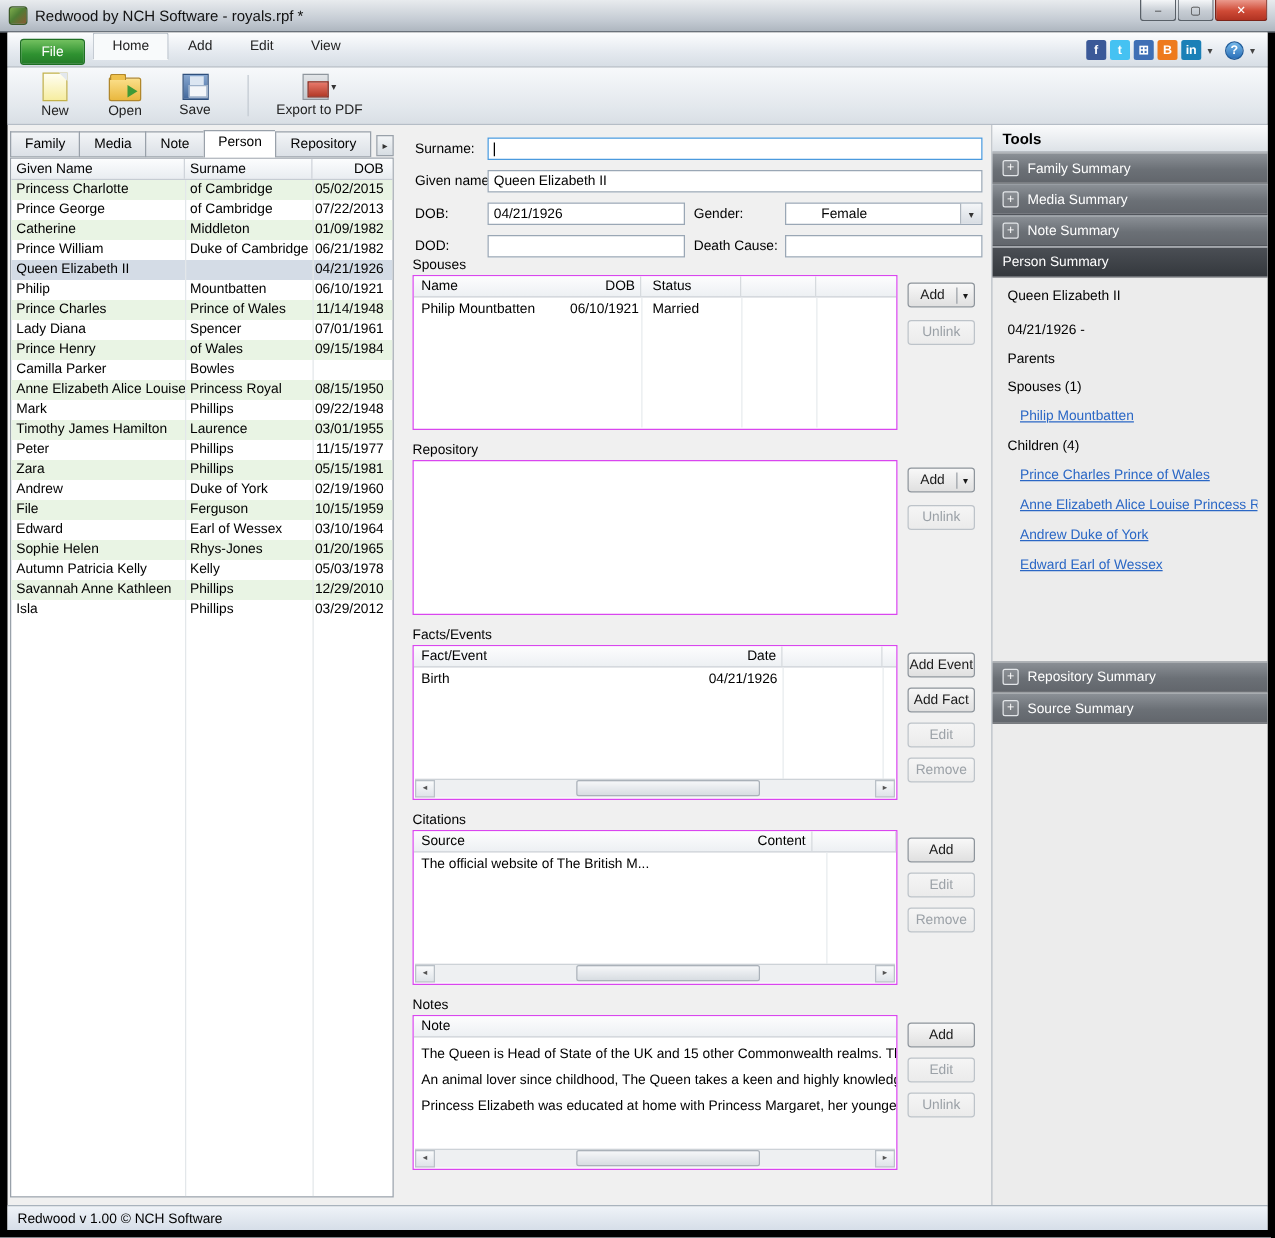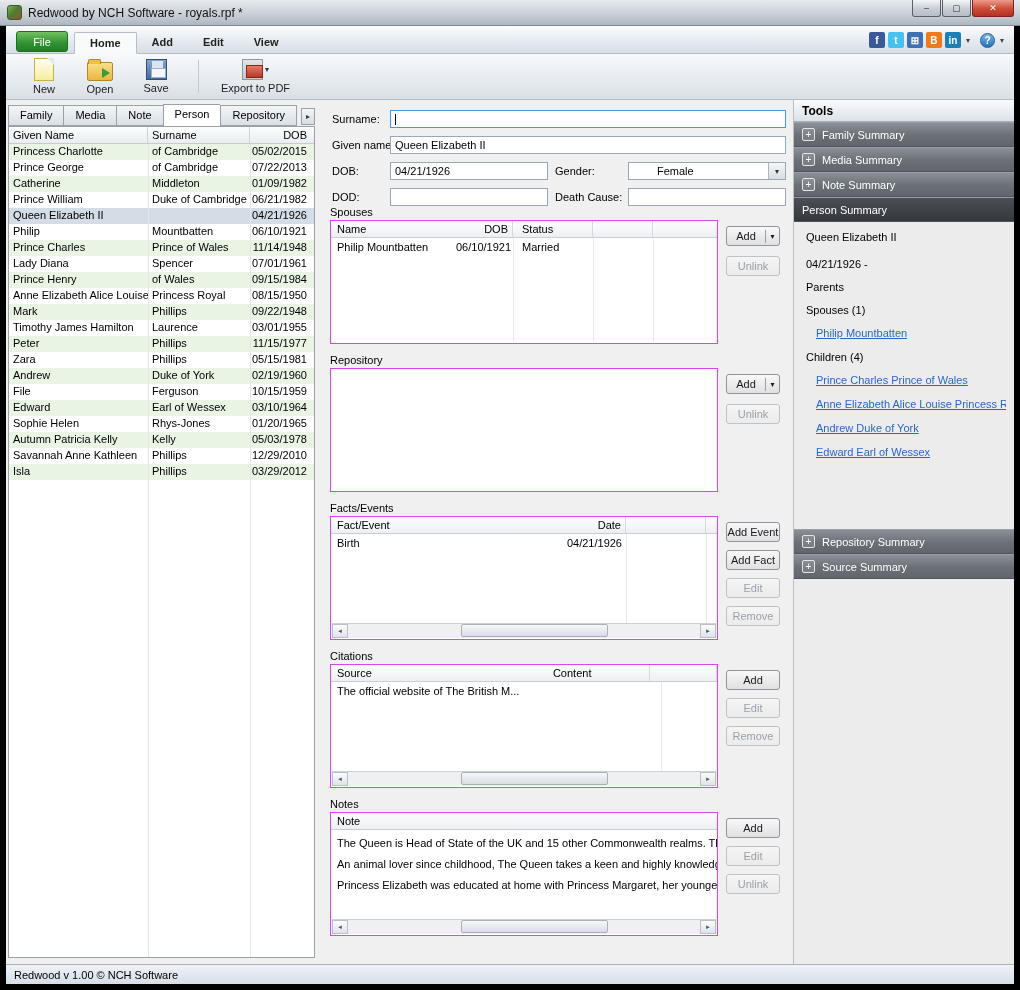--- a/index.html
+++ b/index.html
@@ -23,21 +23,21 @@
   .client { position:absolute; top:26px; left:6px; right:6px; bottom:6px; background:#f0f0f0;
     display:flex; flex-direction:column; }
 
   
   .menubar { height:28px; flex:none; position:relative;
     background:linear-gradient(#fcfdfe,#e4e9ef 60%,#d7dee5); border-bottom:1px solid #b5bdc6;
     display:flex; align-items:flex-end; padding:0 4px; }
   .file-btn { width:52px; height:21px; margin:0 6px 1px 6px; border-radius:3px;
     background:linear-gradient(#72c05f,#2f9231 60%,#247c28); border:1px solid #1e6f23;
     color:#fff; display:flex; align-items:center; justify-content:center; }
-  .menu-tabs { display:flex; align-items:flex-end; height:100%;font-weight:bold; }
+  .menu-tabs { display:flex; align-items:flex-start; height:100%; }
   .menu-tab { height:22px; padding:0 15px; display:flex; align-items:center; color:#222; }
   .menu-tab.active { background:#f8fafb; border:1px solid #b5bdc6; border-bottom:1px solid #f8fafb;
     border-radius:2px 2px 0 0; margin-bottom:-1px; }
   .social { position:absolute; right:8px; top:6px; display:flex; align-items:center; gap:3px; }
   .sicon { width:16px; height:16px; border-radius:2px; color:#fff; font-size:10px; font-weight:bold;
     display:flex; align-items:center; justify-content:center; }
   .mini-dd { font-size:8px; color:#444; padding:0 2px; }
   .help-circle { width:15px; height:15px; border-radius:50%; background:linear-gradient(#73b7e9,#2a6fb8);
     color:#fff; font-weight:bold; font-size:10px; display:flex; align-items:center; justify-content:center;
     border:1px solid #1f5b99; margin-left:5px; }
@@ -109,21 +109,21 @@
 
   .group-label { position:absolute; left:12px; height:12px; line-height:12px; }
   .group-box { position:absolute; left:12px; width:388px; height:124px; background:#fff; border:1px solid #d946ef; overflow:hidden; }
   .tbl-header { display:flex; height:17px; line-height:16px; background:linear-gradient(#fdfdfe,#edf0f3); border-bottom:1px solid #c9ced4; }
   .tbl-row { display:flex; height:18px; line-height:18px; }
   .tbl-header > div, .tbl-row > div { overflow:hidden; white-space:nowrap; }
   .colsep { border-right:1px solid #d6dade; }
   .sp1 { width:125px; padding-left:6px; } .sp2 { width:57px; text-align:right; padding-right:4px; }
   .sp3 { width:80px; padding-left:9px; } .spf { width:60px; }
   .fa1 { width:160px; padding-left:6px; } .fa2 { width:135px; text-align:right; padding-right:4px; } .faf { width:80px; }
-  .ci1 { width:230px; padding-left:6px; } .ci2 { width:100px; padding-right:4px; } .cif { width:70px; }
+  .ci1 { width:230px; padding-left:6px; } .ci2 { width:100px; text-align:right; padding-right:4px; } .cif { width:70px; }
   .no1 { flex:1; padding-left:6px; }
   .gvline { position:absolute; top:17px; bottom:1px; width:1px; background:#e8ebee; pointer-events:none; }
   .note-row { height:21px; line-height:21px; padding:0 6px; white-space:nowrap; overflow:hidden; }
   .notes-rows { padding-top:3px; }
 
   .g-btn { position:absolute; left:408px; width:54px; height:20px; border:1px solid #8e959c; border-radius:3px;
     background:linear-gradient(#f8f8f8,#e0e0e0); color:#1a1a1a; display:flex; align-items:center; justify-content:center; }
   .g-btn.wide { justify-content:center; }
   .g-btn.disabled { color:#9ba1a7; border-color:#bdc3c9; background:linear-gradient(#f5f5f5,#ebebeb); }
   .g-lab { flex:1; text-align:center; } .g-sep { width:1px; height:13px; background:#9aa0a6; } .g-arr { width:13px; text-align:center; font-size:8px; }
@@ -276,20 +276,25 @@
               <div class="lpc1">Lady Diana</div>
               <div class="lpc2">Spencer</div>
               <div class="lpc3">07/01/1961</div>
             </div>
               <div class="lp-row">
               <div class="lpc1">Prince Henry</div>
               <div class="lpc2">of Wales</div>
               <div class="lpc3">09/15/1984</div>
             </div>
               <div class="lp-row">
+              <div class="lpc1">Camilla Parker</div>
+              <div class="lpc2">Bowles</div>
+              <div class="lpc3"></div>
+            </div>
+              <div class="lp-row">
               <div class="lpc1">Anne Elizabeth Alice Louise</div>
               <div class="lpc2">Princess Royal</div>
               <div class="lpc3">08/15/1950</div>
             </div>
               <div class="lp-row">
               <div class="lpc1">Mark</div>
               <div class="lpc2">Phillips</div>
               <div class="lpc3">09/22/1948</div>
             </div>
               <div class="lp-row">

